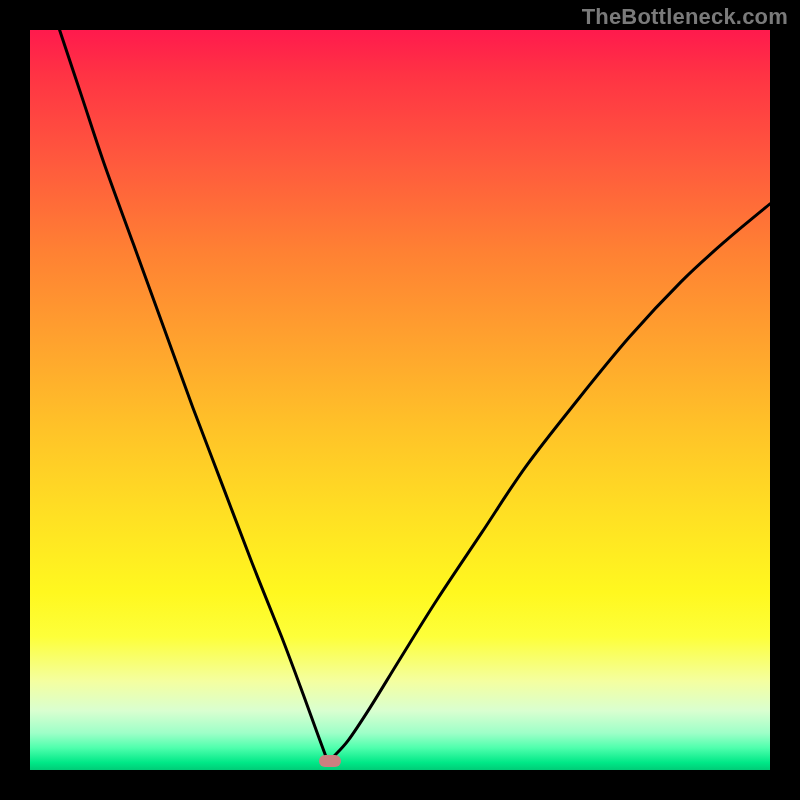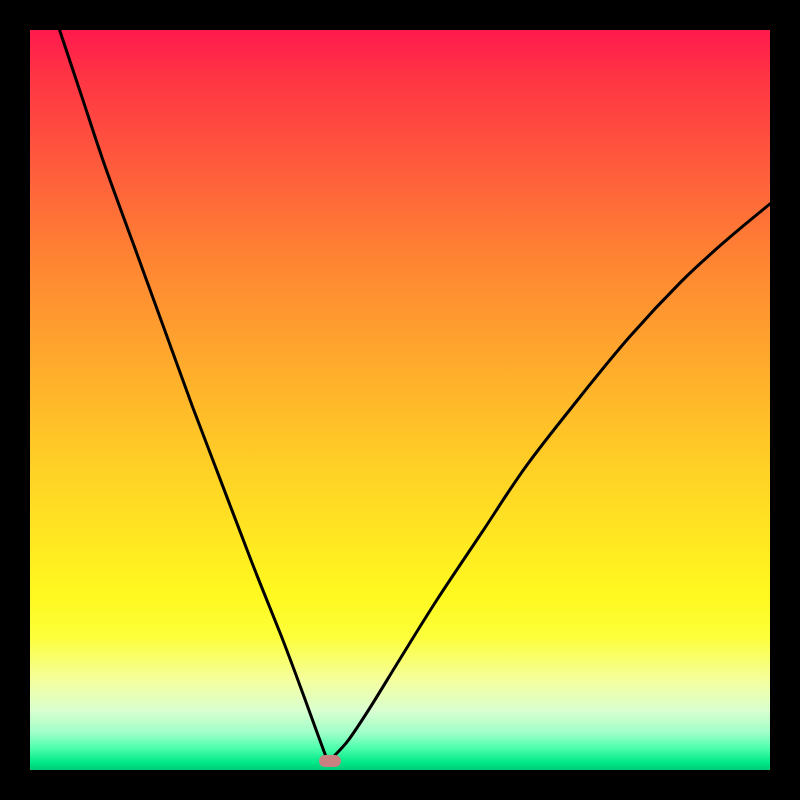--- a/index.html
+++ b/index.html
@@ -65,20 +65,21 @@
     background: #c98080;
     border-radius: 6px;
     transform: translate(-50%, -50%);
   }
 </style>
 </head>
 <body>
 
 <div class="frame">
 
+  <div class="watermark">TheBottleneck.com</div>
 
   <div class="plot-area">
 
     <svg class="curve" width="740" height="740" viewBox="0 0 740 740" preserveAspectRatio="none">
       <path id="path-left" fill="none" stroke="#000" stroke-width="3" stroke-linecap="round" d="M 29.6 0 C 33.300000000000004 11.100000000000003, 44.400000000000006 44.40000000000002, 51.800000000000004 66.60000000000002 C 59.2 88.80000000000003, 65.36666666666666 108.53333333333337, 74 133.20000000000005 C 82.63333333333334 157.8666666666667, 93.73333333333335 187.4666666666667, 103.60000000000001 214.60000000000002 C 113.46666666666667 241.73333333333335, 123.33333333333331 268.8666666666667, 133.2 296 C 143.06666666666666 323.1333333333333, 152.93333333333334 350.8833333333334, 162.8 377.40000000000003 C 172.66666666666669 403.9166666666667, 182.53333333333333 429.2, 192.4 455.09999999999997 C 202.26666666666668 480.99999999999994, 212.13333333333333 507.51666666666665, 222 532.8 C 231.86666666666667 558.0833333333333, 242.9666666666667 584.5999999999999, 251.60000000000002 606.8 C 260.23333333333335 629, 267.6333333333333 649.35, 273.8 666 C 279.9666666666667 682.65, 284.90000000000003 696.5866666666667, 288.6 706.7 C 292.3 716.8133333333334, 294.76666666666665 723.3499999999999, 296 726.68"></path>
       <path id="path-right" fill="none" stroke="#000" stroke-width="3" stroke-linecap="round" d="M 303.4 726.68 C 305.8666666666667 723.9666666666666, 312.0333333333333 718.6633333333333, 318.2 710.4 C 324.3666666666667 702.1366666666667, 331.7666666666667 690.6666666666667, 340.40000000000003 677.1 C 349.03333333333336 663.5333333333333, 358.9 646.8833333333333, 370 629 C 381.1 611.1166666666667, 393.4333333333334 590.7666666666667, 407.00000000000006 569.8 C 420.5666666666667 548.8333333333333, 436.59999999999997 525.4, 451.4 503.2 C 466.2 481, 479.76666666666665 458.8, 495.8 436.6 C 511.83333333333337 414.40000000000003, 530.3333333333334 391.5833333333333, 547.6 370 C 564.8666666666667 348.4166666666667, 582.1333333333334 326.83333333333337, 599.4000000000001 307.1 C 616.6666666666667 287.3666666666667, 635.1666666666667 267.6333333333333, 651.2 251.59999999999997 C 667.2333333333333 235.56666666666663, 680.8 223.84999999999997, 695.5999999999999 210.89999999999998 C 710.3999999999999 197.95, 732.6 180.06666666666663, 740 173.89999999999998"></path>
     </svg>
 
     <div class="marker" id="marker" style="left: 299.7px; top: 731.12px;"></div>
   </div>

